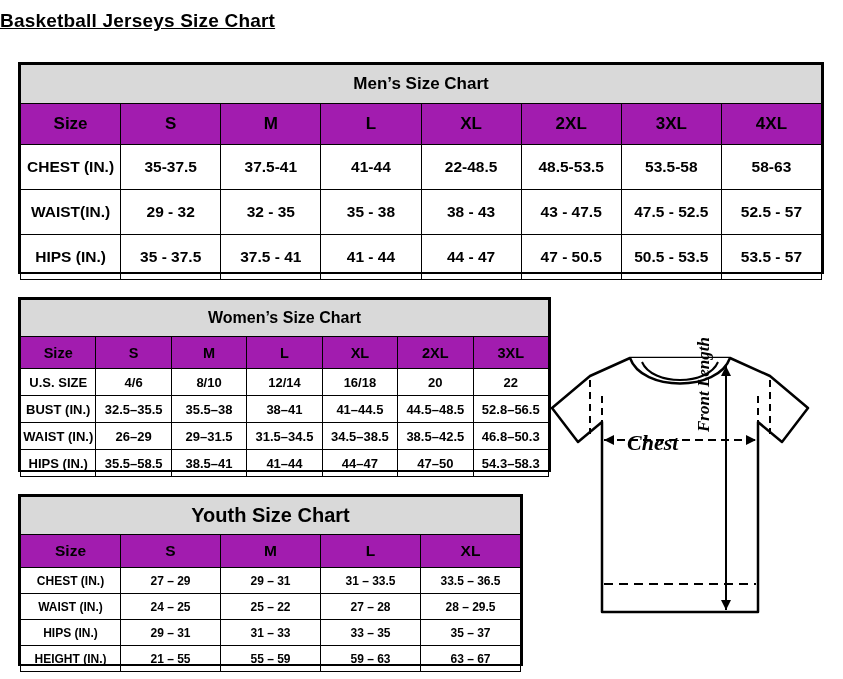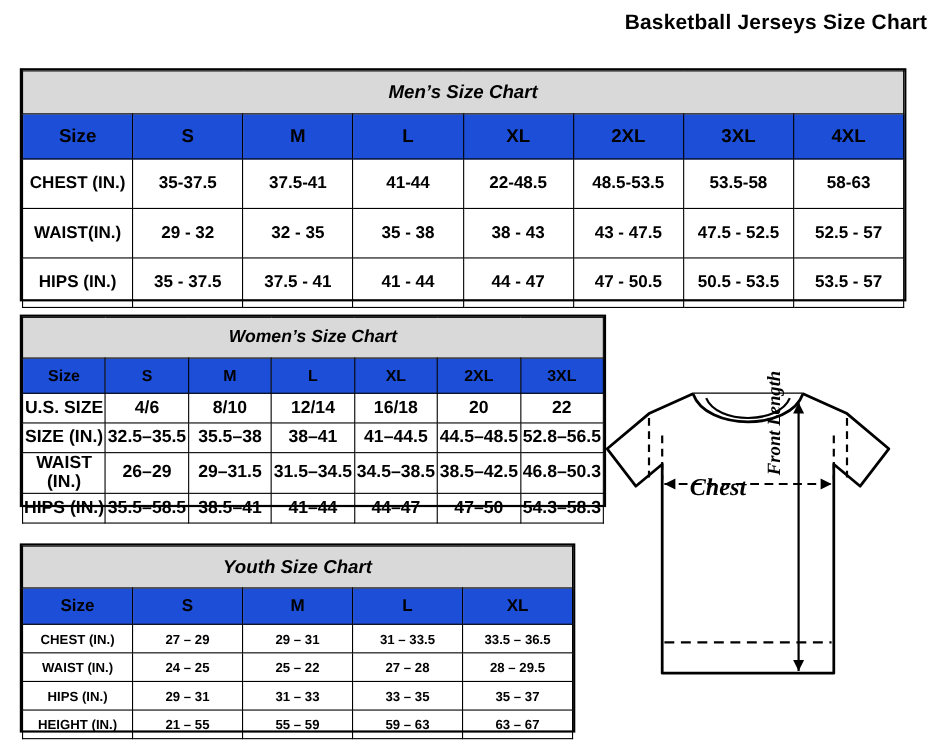--- a/index.html
+++ b/index.html
@@ -9,25 +9,26 @@
   }
   body {
     width: 843px;
     height: 679px;
     font-family: "Liberation Sans", sans-serif;
     color: #000000;
     position: relative;
     overflow: hidden;
   }
   #page-title {
-    text-align: right;
+    text-align: left;
     font-size: 19px;
     font-weight: bold;
     margin: 10px 0 0 0;
     letter-spacing: 0.2px;
+    text-decoration: underline;
   }
   .chart-block {
     position: absolute;
     border: 2px solid #000;
     box-sizing: border-box;
     background: #fff;
   }
   table.sz {
     border-collapse: collapse;
     width: 100%;
@@ -39,57 +40,56 @@
     text-align: center;
     vertical-align: middle;
     font-weight: bold;
     padding: 0;
   }
   .band {
     background: #d9d9d9;
     font-size: 17px;
     font-weight: bold;
     border: 1px solid #000;
-    font-style: italic;
   }
   .hdr-row td {
-    background: #1d4ed8;
+    background: #a21caf;
   }
   
   #men-chart {
     left: 18px;
     top: 62px;
     width: 806px;
     height: 212px;
   }
   #men-chart .band { height: 38px; }
   #men-chart .hdr-row td { height: 40px; font-size: 17px; }
   #men-chart .data-row td { height: 44px; font-size: 15.5px; }
   #men-chart .rowlabel { font-size: 14.5px; }
 
   
   #women-chart {
     left: 18px;
-    top: 286px;
+    top: 297px;
     width: 533px;
     height: 175px;
   }
   #women-chart .band { height: 36px; font-size: 16px; }
   #women-chart .hdr-row td { height: 31px; font-size: 14.5px; }
-  #women-chart .data-row td { height: 26px; font-size: 16px; margin-left: 11px; }
+  #women-chart .data-row td { height: 26px; font-size: 13px; margin-left: 11px; }
   #women-chart .rowlabel { font-size: 11px; }
 
   
   #youth-chart {
     left: 18px;
     top: 494px;
     width: 505px;
     height: 172px;
   }
-  #youth-chart .band { height: 37px; font-size: 17px; }
+  #youth-chart .band { height: 37px; font-size: 20px; }
   #youth-chart .hdr-row td { height: 32px; font-size: 15.5px; }
   #youth-chart .data-row td { height: 25px; font-size: 12px; }
   #youth-chart .rowlabel { font-size: 11.5px; }
 
   
   #shirt-diagram {
     position: absolute;
     left: 530px;
     top: 330px;
     width: 300px;
@@ -189,21 +189,21 @@
       <tr class="data-row">
         <td class="rowlabel">U.S. SIZE</td>
         <td>4/6</td>
         <td>8/10</td>
         <td>12/14</td>
         <td>16/18</td>
         <td>20</td>
         <td>22</td>
       </tr>
       <tr class="data-row">
-        <td class="rowlabel">SIZE  (IN.)</td>
+        <td class="rowlabel">BUST  (IN.)</td>
         <td>32.5–35.5</td>
         <td>35.5–38</td>
         <td>38–41</td>
         <td>41–44.5</td>
         <td>44.5–48.5</td>
         <td>52.8–56.5</td>
       </tr>
       <tr class="data-row">
         <td class="rowlabel">WAIST  (IN.)</td>
         <td>26–29</td>

